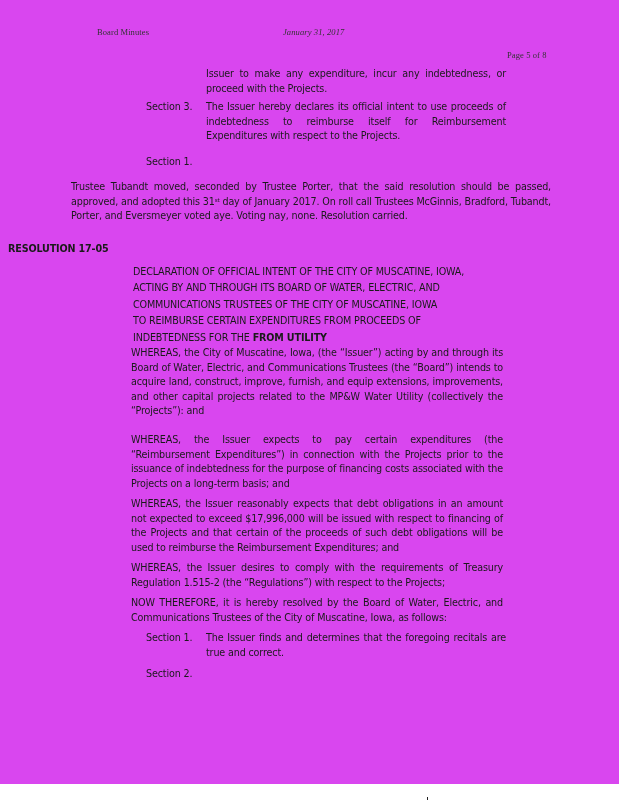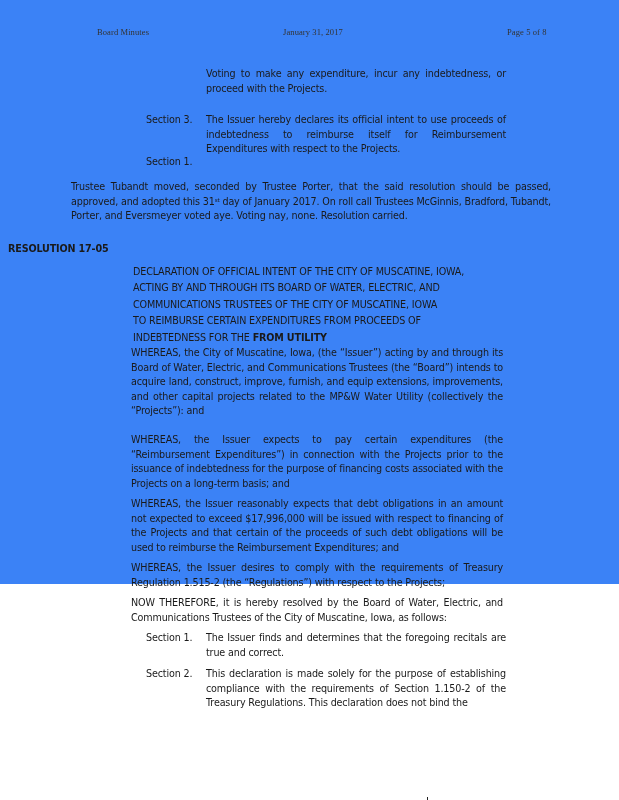--- a/index.html
+++ b/index.html
@@ -1,21 +1,21 @@
 <!DOCTYPE html>
 <html><head>
 <meta charset="utf-8">
 <style>
   html, body { margin: 0; padding: 0; background: #ffffff; }
   body { width: 619px; height: 800px; position: relative; overflow: hidden; color: #1a1a1a; }
-  .page { position: absolute; left: 0; top: 0; width: 619px; height: 584px; background: #3b82f6; }
+  .page { position: absolute; left: 0; top: 0; width: 619px; height: 784px; background: #d946ef; }
   .hdr { position: absolute; top: 27px; font-family: "Liberation Serif", serif; font-size: 8.5px; color: #333; letter-spacing: 0.1px; }
   .hdr-left { left: 97px; }
-  .hdr-center { left: 283px; }
-  .hdr-right { left: 507px; }
+  .hdr-center { left: 283px; font-style: italic; }
+  .hdr-right { left: 507px; margin-top: 23px; }
   .body-text { font-family: "DejaVu Sans", sans-serif; font-size: 9.6px; line-height: 14.6px; color: #1a1a1a; letter-spacing: -0.15px; }
   .sec { position: absolute; left: 146px; width: 360px; }
   .sec .lbl { position: absolute; left: 0; top: 0; white-space: nowrap; }
   .sec .txt { margin-left: 60px; text-align: justify; }
   .para { position: absolute; text-align: justify; }
   .p-motion { left: 71px; width: 480px; top: 180px; }
   .res-title { position: absolute; left: 8px; width: 619px; top: 242px; text-align: left; font-weight: bold; }
   .res-desc { position: absolute; left: 133px; width: 370px; top: 264px; text-align: left; line-height: 16.4px; }
   .res-desc b { font-weight: bold; }
   .w { left: 131px; width: 372px; }
@@ -25,24 +25,24 @@
 </head>
 <body>
 
 <div class="page">
 
   <div class="hdr hdr-left">Board Minutes</div>
   <div class="hdr hdr-center">January 31, 2017</div>
   <div class="hdr hdr-right">Page 5 of 8</div>
 
   <div class="sec body-text" style="top:67px;">
-    <div class="txt">Voting to make any expenditure, incur any indebtedness, or proceed with the Projects.</div>
+    <div class="txt">Issuer to make any expenditure, incur any indebtedness, or proceed with the Projects.</div>
   </div>
 
-  <div class="sec body-text" style="top:113px;">
+  <div class="sec body-text" style="top:100px;">
     <span class="lbl">Section 3.</span>
     <div class="txt">The Issuer hereby declares its official intent to use proceeds of indebtedness to reimburse itself for Reimbursement Expenditures with respect to the Projects.</div>
   </div>
 
   <div class="sec body-text" style="top:155px;">
     <span class="lbl">Section 1.</span>
   </div>
 
   <div class="para p-motion body-text"><span>Trustee Tubandt moved, seconded by Trustee Porter, that the said resolution should be passed, approved, and adopted this 31</span><sup>st</sup><span> day of January 2017. On roll call Trustees McGinnis, Bradford, Tubandt, Porter, and Eversmeyer voted aye. Voting nay, none. Resolution carried.</span></div>
 
@@ -62,17 +62,16 @@
   <div class="para w body-text" style="top:561px;">WHEREAS, the Issuer desires to comply with the requirements of Treasury Regulation 1.515-2 (the “Regulations”) with respect to the Projects;</div>
   <div class="para w body-text" style="top:596px;">NOW THEREFORE, it is hereby resolved by the Board of Water, Electric, and Communications Trustees of the City of Muscatine, Iowa, as follows:</div>
 
   <div class="sec body-text" style="top:631px;">
     <span class="lbl">Section 1.</span>
     <div class="txt">The Issuer finds and determines that the foregoing recitals are true and correct.</div>
   </div>
 
   <div class="sec body-text" style="top:667px;">
     <span class="lbl">Section 2.</span>
-    <div class="txt">This declaration is made solely for the purpose of establishing compliance with the requirements of Section 1.150-2 of the Treasury Regulations. This declaration does not bind the</div>
   </div>
 
   <div class="footmark"></div>
 </div>
 
 </body></html>

